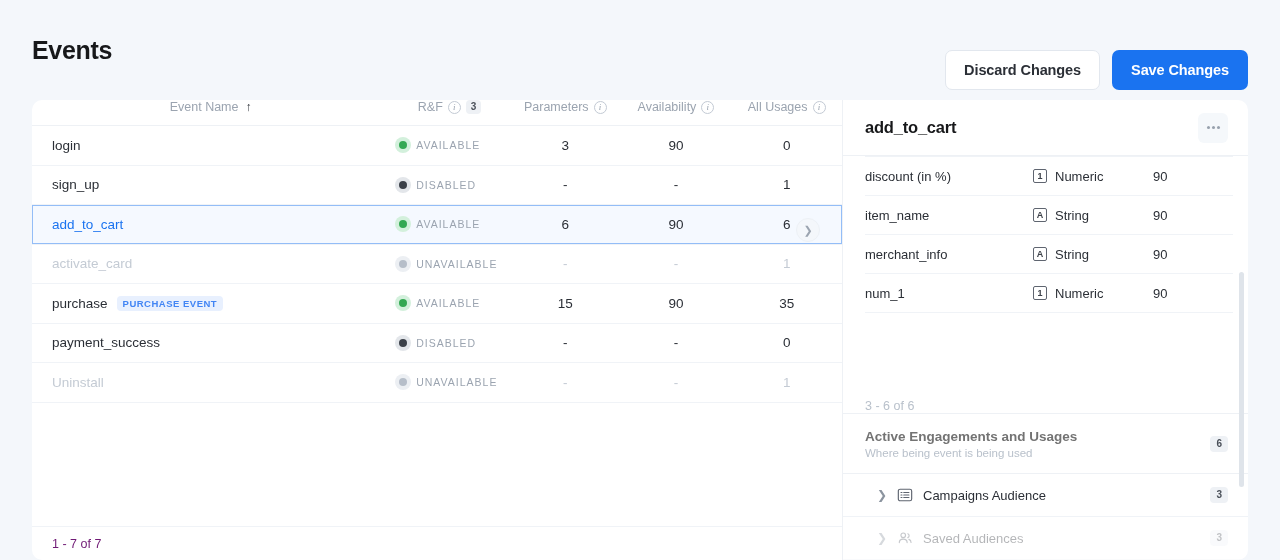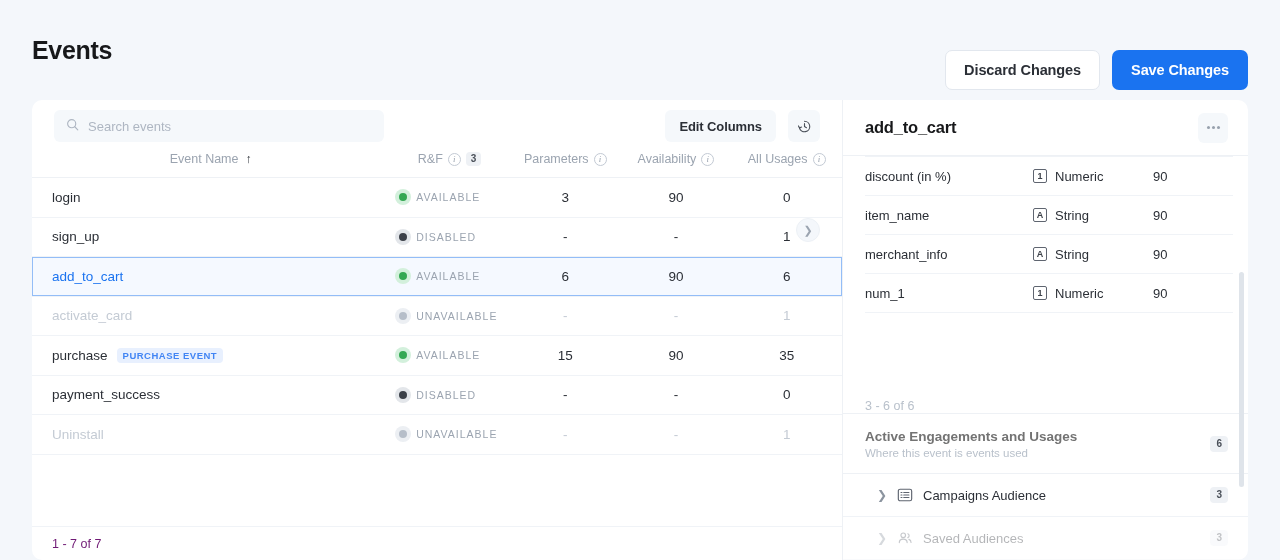--- a/index.html
+++ b/index.html
@@ -228,41 +228,20 @@
   <div class="header-actions">
     <div class="btn btn-secondary">Discard Changes</div>
     <div class="btn btn-primary">Save Changes</div>
   </div>
 </div>
 
 <div class="workspace">
 
   <div class="events-card">
 
-    <div class="toolbar">
-      <div class="search-box">
-        <span>
-          <svg width="13" height="13" viewBox="0 0 16 16" fill="none">
-            <circle cx="7" cy="7" r="5" stroke="#aeb6c2" stroke-width="1.4"></circle>
-            <line x1="10.8" y1="10.8" x2="14.5" y2="14.5" stroke="#aeb6c2" stroke-width="1.4" stroke-linecap="round"></line>
-          </svg>
-        </span>
-        <input type="text" placeholder="Search events" style="">
-      </div>
-      <div class="toolbar-spacer"></div>
-      <div class="btn-edit-columns">Edit Columns</div>
-      <div class="icon-btn">
-        <svg width="15" height="15" viewBox="0 0 20 20" fill="none">
-          <path d="M10 3a7 7 0 1 1-6.7 9" stroke="#4a5059" stroke-width="1.5" stroke-linecap="round"></path>
-          <path d="M3.3 12 L2 9.2 M3.3 12 L6.1 10.8" stroke="#4a5059" stroke-width="1.5" stroke-linecap="round"></path>
-          <line x1="10" y1="6.2" x2="10" y2="10" stroke="#4a5059" stroke-width="1.5" stroke-linecap="round"></line>
-          <line x1="10" y1="10" x2="12.6" y2="11.6" stroke="#4a5059" stroke-width="1.5" stroke-linecap="round"></line>
-        </svg>
-      </div>
-    </div>
 
     <div class="table-wrap">
       <table class="events">
         <thead>
           <tr>
             <th class="col-name">
               <span class="th-inner">
                 <span>Event Name</span>
                 <span class="sort-arrow">↑</span>
               </span>
@@ -474,21 +453,21 @@
           </tbody>
       </table>
     </div>
 
     <div class="params-count">3 - 6 of 6</div>
 
     <div class="engagements">
       <div class="eng-header">
         <div>
           <div class="eng-title">Active Engagements and Usages</div>
-          <div class="eng-sub">Where this event is events used</div>
+          <div class="eng-sub">Where being event is being used</div>
         </div>
         <div class="eng-badge">6</div>
       </div>
       <div id="eng-rows">
           <div class="eng-row">
             <span class="chev">❯</span>
             <span class="eng-icon"><svg width="16" height="16" viewBox="0 0 18 18" fill="none">
                 <rect x="1.5" y="2.5" width="15" height="13" rx="2" stroke="currentColor" stroke-width="1.3"></rect>
                 <line x1="4.5" y1="6.2" x2="5.6" y2="6.2" stroke="currentColor" stroke-width="1.3" stroke-linecap="round"></line>
                 <line x1="7.6" y1="6.2" x2="13.4" y2="6.2" stroke="currentColor" stroke-width="1.3" stroke-linecap="round"></line>

